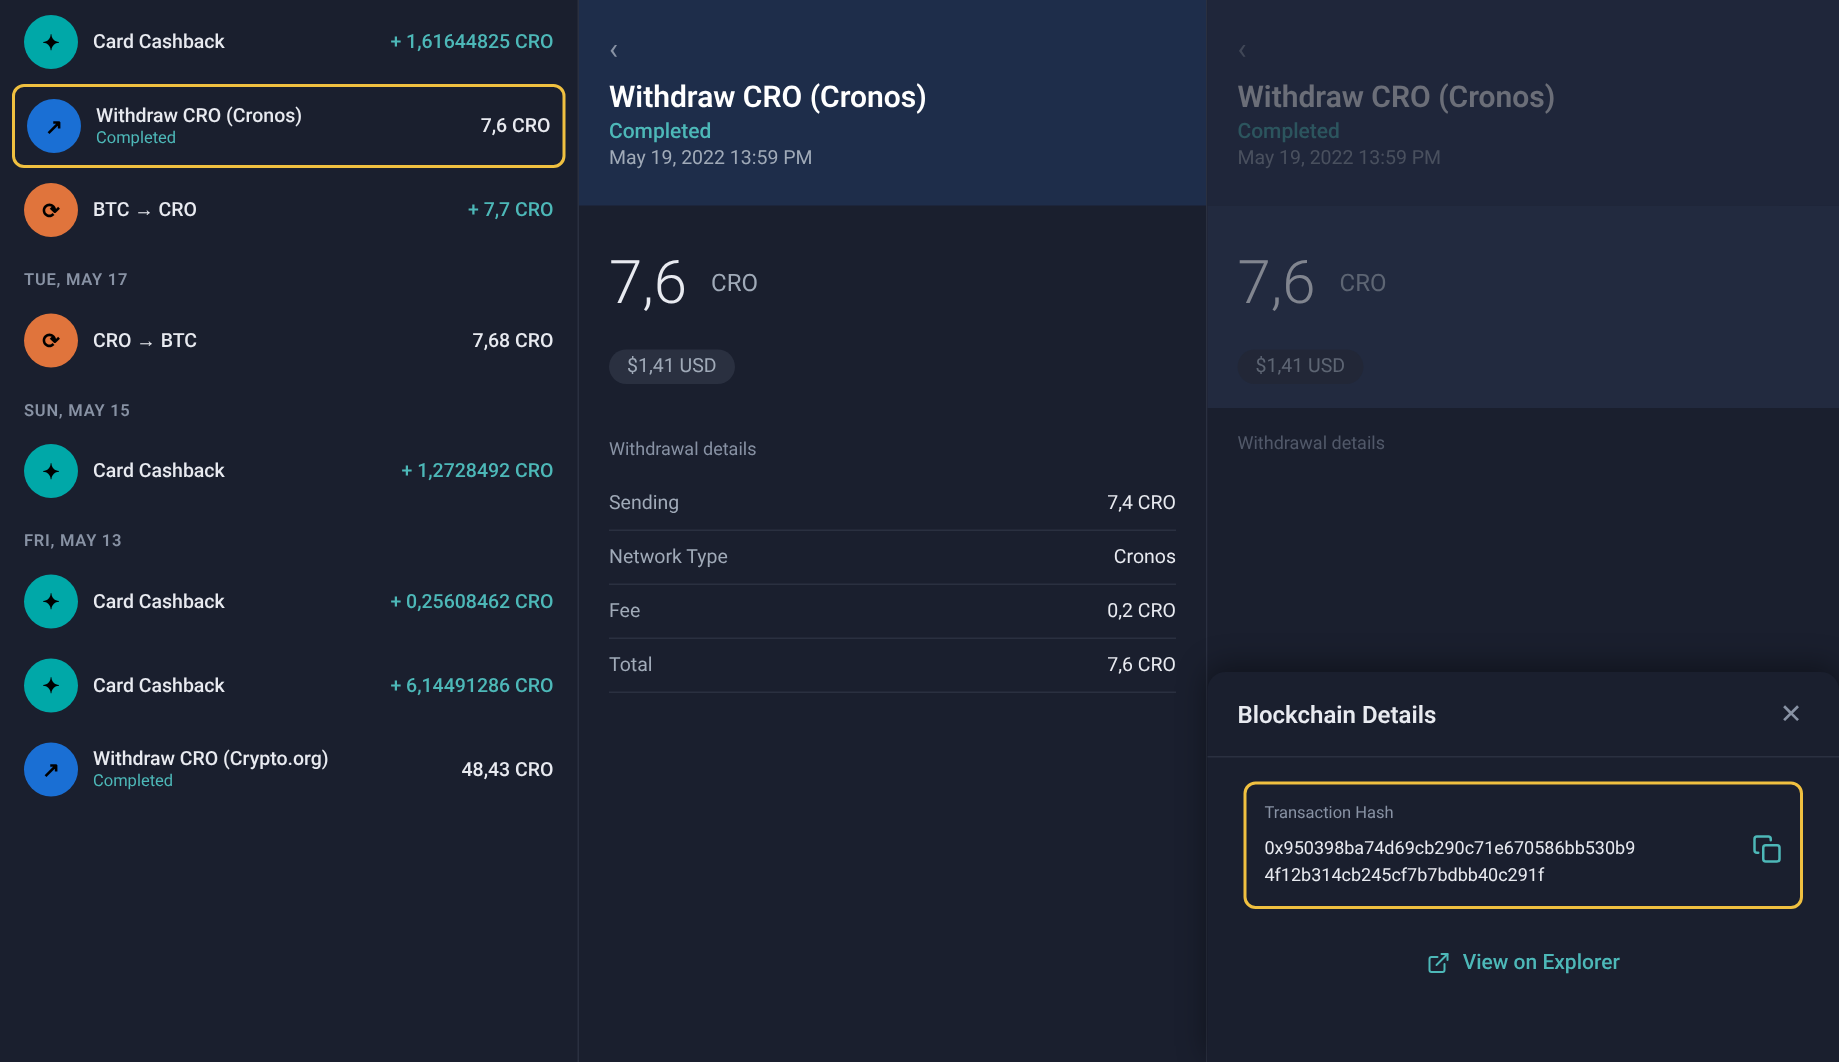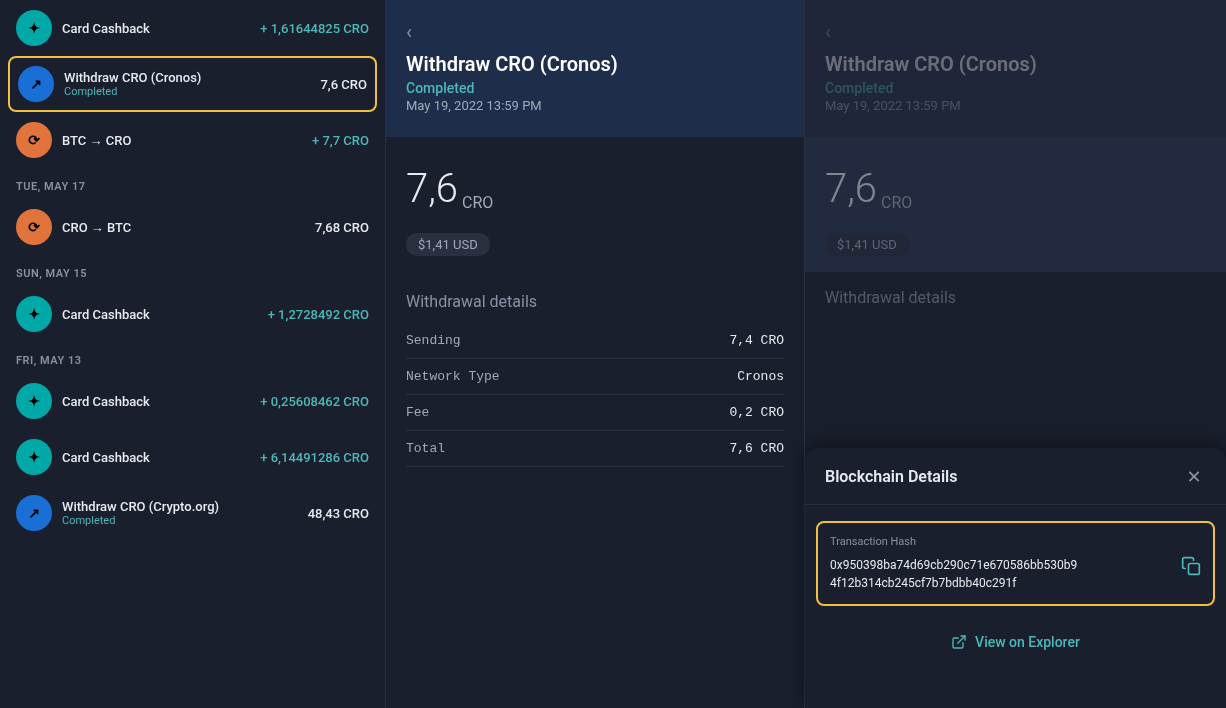--- a/index.html
+++ b/index.html
@@ -130,22 +130,22 @@
       font-size: 13px;
       margin-top: 2px;
     }
 
     .amount-section {
       padding: 28px 20px 16px 20px;
     }
 
     .big-amount {
       display: flex;
-      align-items: flex-end;
-      gap: 4px;
+      align-items: center;
+      gap: 16px;
     }
 
     .big-number {
       color: #e8eaf0;
       font-size: 40px;
       font-weight: 300;
     }
 
     .big-currency {
       color: #a0aab8;
@@ -163,31 +163,30 @@
       margin-top: 21px;
     }
 
     .details-section {
       padding: 0 20px;
       margin-top: 20px;
     }
 
     .section-label {
       color: #8892a4;
-      font-size: 16px;
+      font-size: 12px;
       margin-bottom: 12px;
     }
 
     .detail-row {
       display: flex;
       justify-content: space-between;
       align-items: center;
       padding: 10px 0;
       border-bottom: 1px solid #2a3040;
-      font-family: Liberation Mono, monospace;
     }
 
     .detail-row.highlighted {
       border: 2px solid #f0c040;
       border-radius: 8px;
       padding: 10px 10px;
       margin: 4px -2px;
     }
 
     .detail-label {
@@ -252,21 +251,21 @@
       font-size: 18px;
       cursor: pointer;
       width: 24px;
       height: 24px;
       display: flex;
       align-items: center;
       justify-content: center;
     }
 
     .hash-container {
-      margin: 16px 11px;
+      margin: 16px 24px;
       border: 2px solid #f0c040;
       border-radius: 8px;
       padding: 12px;
     }
 
     .hash-label {
       color: #8892a4;
       font-size: 11px;
       margin-bottom: 8px;
     }

